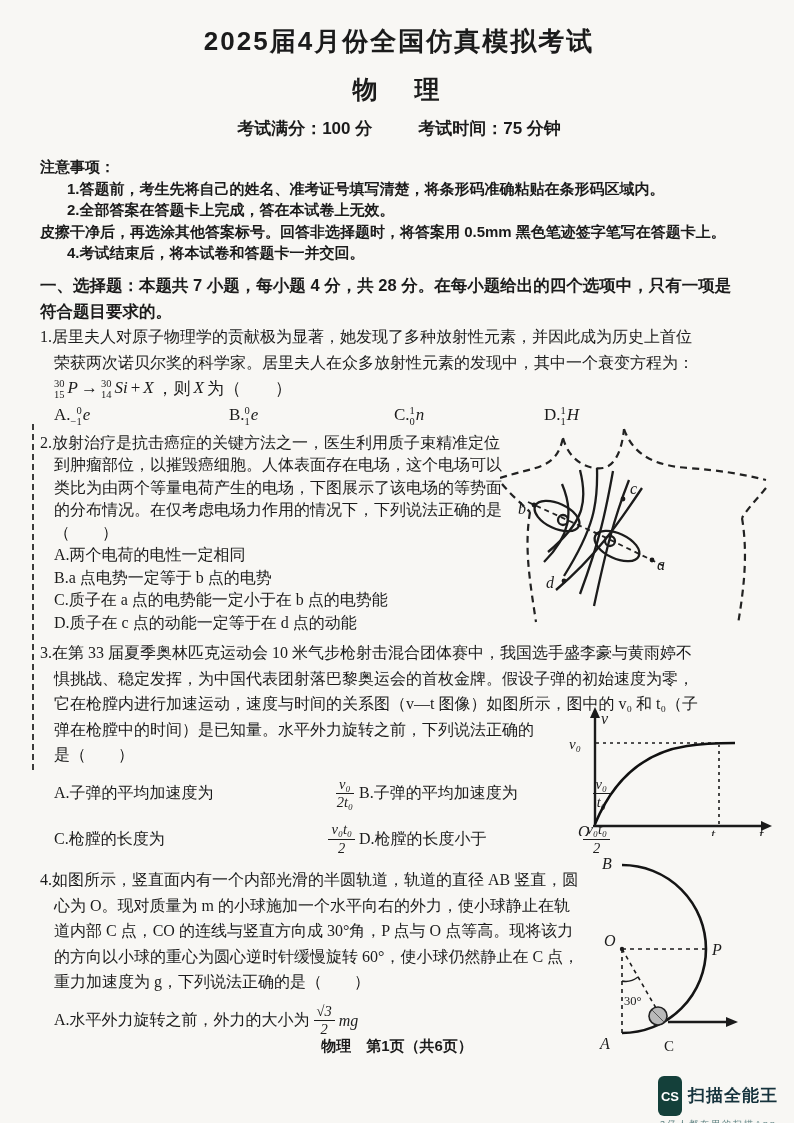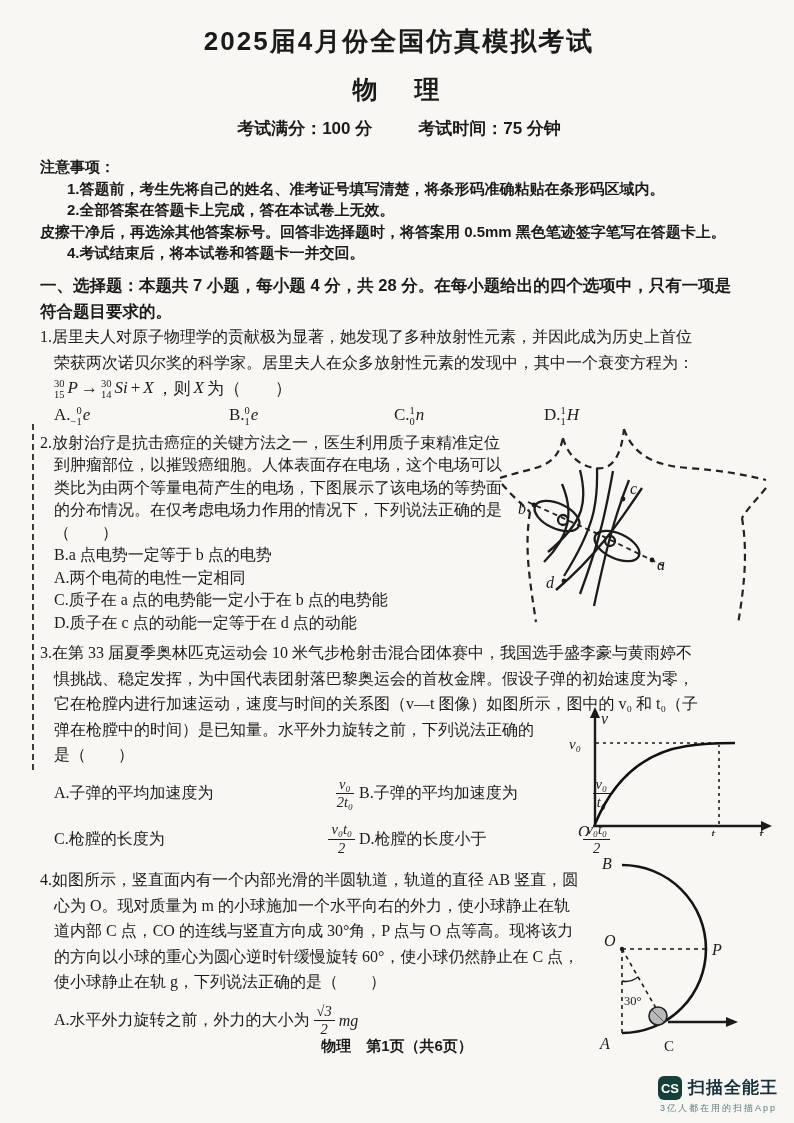--- a/index.html
+++ b/index.html
@@ -59,21 +59,21 @@
   .frac .fn{border-bottom:1.5px solid #1b1b1b;padding:0 3px;}
   .frac .fd{padding:0 2px;}
   .it{font-style:italic;}
 
   .footer{position:absolute;left:0;right:0;top:1036px;text-align:center;font-size:15px;line-height:20px;}
 
   .left-dash{position:absolute;left:32px;top:424px;height:346px;width:0;border-left:2.5px dashed #3c3c3c;}
 
   .watermark{position:absolute;right:16px;top:1076px;display:flex;flex-direction:column;}
   .wm-row{display:flex;align-items:center;gap:6px;}
-  .wm-badge{width:24px;height:24px;border-radius:6px;background:#14403a;color:#ffffff;
+  .wm-badge{width:24px;height:40px;border-radius:6px;background:#14403a;color:#ffffff;
             display:flex;align-items:center;justify-content:center;
             font:700 13px/1 "Liberation Sans",sans-serif;}
   .wm-name{font:700 17px/24px "Liberation Sans",sans-serif;color:#15323c;letter-spacing:1px;}
   .wm-tag{font:400 9px/12px "Liberation Sans",sans-serif;color:#5a7f7f;letter-spacing:2px;margin-top:2px;padding-left:2px;}
 
   svg .lbl{font-family:"Liberation Serif",serif;font-style:italic;fill:#1b1b1b;}
   svg .up{font-style:normal;}
 </style>
 </head>
 <body>
@@ -160,22 +160,22 @@
       </div>
     </div>
 
     <div class="qwrap q2-wrap stem">
       <div class="q2-text">
         <div class="ln">2.放射治疗是抗击癌症的关键方法之一，医生利用质子束精准定位</div>
         <div class="ln cont">到肿瘤部位，以摧毁癌细胞。人体表面存在电场，这个电场可以</div>
         <div class="ln cont">类比为由两个等量电荷产生的电场，下图展示了该电场的等势面</div>
         <div class="ln cont">的分布情况。在仅考虑电场力作用的情况下，下列说法正确的是</div>
         <div class="ln cont">（　　）</div>
+        <div class="ln cont">A.两个电荷的电性一定相同</div>
         <div class="ln cont">B.a 点电势一定等于 b 点的电势</div>
-        <div class="ln cont">A.两个电荷的电性一定相同</div>
         <div class="ln cont">C.质子在 a 点的电势能一定小于在 b 点的电势能</div>
         <div class="ln cont">D.质子在 c 点的动能一定等于在 d 点的动能</div>
       </div>
       <svg class="fig-q2" width="268" height="210" viewBox="0 0 268 210">
         <g fill="none" stroke="#222" stroke-width="2.2" stroke-dasharray="7 5">
           <path d="M0,54 C36,42 56,46 63,14"></path>
           <path d="M63,14 C70,40 92,46 103,44 C115,42 122,26 124,5"></path>
           <path d="M124,5 C134,34 160,42 188,44 C218,46 242,50 266,56"></path>
           <path d="M2,60 C12,72 22,80 30,88"></path>
           <path d="M30,88 C24,124 30,158 36,198"></path>
@@ -265,21 +265,21 @@
         <text class="lbl" x="148" y="135" font-size="15">t₀</text>
         <text class="lbl" x="196" y="136" font-size="16">t</text>
       </svg>
     </div>
 
     <div class="qwrap q4-wrap stem">
       <div class="ln">4.如图所示，竖直面内有一个内部光滑的半圆轨道，轨道的直径 AB 竖直，圆</div>
       <div class="ln cont">心为 O。现对质量为 m 的小球施加一个水平向右的外力，使小球静止在轨</div>
       <div class="ln cont">道内部 C 点，CO 的连线与竖直方向成 30°角，P 点与 O 点等高。现将该力</div>
       <div class="ln cont">的方向以小球的重心为圆心逆时针缓慢旋转 60°，使小球仍然静止在 C 点，</div>
-      <div class="ln cont">使小球静止在轨 g，下列说法正确的是（　　）</div>
+      <div class="ln cont">重力加速度为 g，下列说法正确的是（　　）</div>
       <div class="q4-optA">
         <span>A.水平外力旋转之前，外力的大小为</span>
         <span class="frac">
             <span class="fn">√3</span>
             <span class="fd">2</span>
           </span>
         <span class="it">mg</span>
       </div>
       <svg class="fig-q4" width="212" height="202" viewBox="0 0 212 202">
         <path d="M44,12 A84,84 0 0 1 44,180" stroke="#151515" stroke-width="2.6" fill="none"></path>

